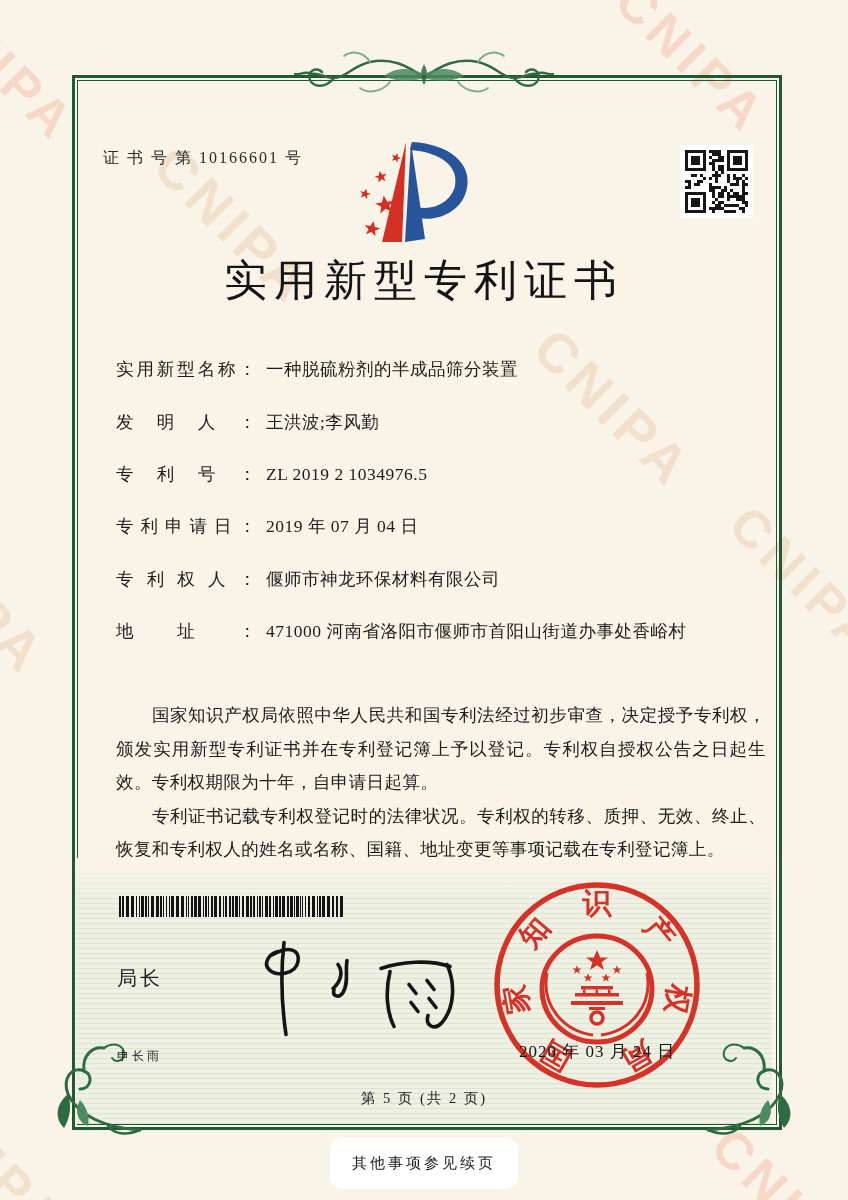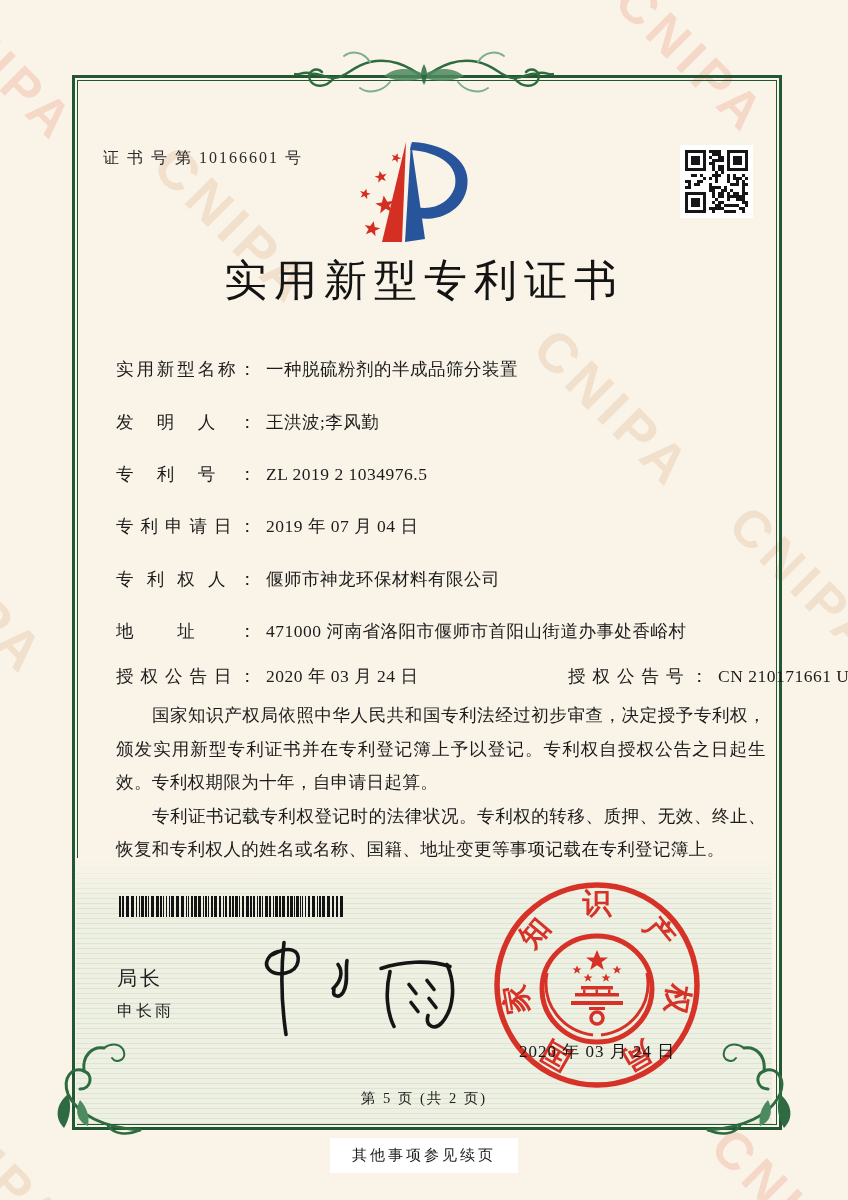--- a/index.html
+++ b/index.html
@@ -58,41 +58,41 @@
     font-size:17.5px; line-height:1.92; text-align:justify; letter-spacing:0.4px;
   }
   .body-text p{ margin:0; text-indent:2.05em; }
   
   .barcode{ position:absolute; left:119px; top:896px; }
   .bureau-title{
     position:absolute; left:117px; top:965px; font-family:"Liberation Sans",sans-serif;
     font-size:20px; letter-spacing:3px; color:#222;
   }
   .bureau-name{
-    position:absolute; left:117px; top:1001px; font-family:Liberation Sans, sans-serif;
-    font-size:16px; letter-spacing:3px; color:#222;
+    position:absolute; left:117px; top:1048px; font-family:Liberation Sans, sans-serif;
+    font-size:12px; letter-spacing:3px; color:#222;
   }
   .signature{ position:absolute; left:243px; top:936px; }
   .seal{ position:absolute; left:489px; top:877px; width:216px; height:216px; opacity:0.95; }
   .seal text{
     font-size:29px; font-weight:bold; fill:var(--seal-red,#d6281e);
     text-anchor:middle; font-family:"Liberation Serif",serif;
   }
   .seal-date{
     position:absolute; left:489px; top:1040px; width:216px; text-align:center;
     font-size:17px; letter-spacing:1px; color:#161616; white-space:nowrap;
   }
   .page-info{
     position:absolute; left:72px; top:1089px; width:704px; text-align:center;
     font-size:14.5px; letter-spacing:2px; color:#222;
   }
   .note-box{
     position:absolute; left:50%; transform:translateX(-50%); top:1138px;
-    background:#ffffff; padding:8px 22px; font-size:15px; letter-spacing:3px;
-    color:#1c1c1c; white-space:nowrap;
+    background:#ffffff; padding:16px 22px; font-size:15px; letter-spacing:3px;
+    color:#1c1c1c; white-space:nowrap;border-radius:12px;
   }
 </style>
 </head>
 <body>
 
 <div class="page">
 
   <span class="wm pink" style="left:-45px; top:-22px;">CNIPA</span>
   <span class="wm pink" style="left:646px; top:-30px;">CNIPA</span>
   <span class="wm" style="left:186px; top:133px; font-size:55px;">CNIPA</span>
@@ -313,26 +313,20 @@
   <div class="field-row" style="top:514px">
     <span class="flabel">专利申请日：</span><span class="fvalue">2019 年 07 月 04 日</span>
   </div>
   <div class="field-row" style="top:567px">
     <span class="flabel">专利权人：</span><span class="fvalue">偃师市神龙环保材料有限公司</span>
   </div>
   <div class="field-row" style="top:619px">
     <span class="flabel">地址：</span><span class="fvalue">471000 河南省洛阳市偃师市首阳山街道办事处香峪村</span>
   </div>
 
-  <div class="field-row" style="top:664px; width:650px;">
-    <span class="flabel">授权公告日：</span><span class="fvalue">2020 年 03 月 24 日</span>
-    <span class="grant-right">
-      <span class="flabel">授权公告号：</span><span class="fvalue">CN 210171661 U</span>
-    </span>
-  </div>
 
   <div class="body-text">
     <p>国家知识产权局依照中华人民共和国专利法经过初步审查，决定授予专利权，颁发实用新型专利证书并在专利登记簿上予以登记。专利权自授权公告之日起生效。专利权期限为十年，自申请日起算。</p>
     <p>专利证书记载专利权登记时的法律状况。专利权的转移、质押、无效、终止、恢复和专利权人的姓名或名称、国籍、地址变更等事项记载在专利登记簿上。</p>
   </div>
 
   <svg class="barcode" id="barcode" width="226" height="21" viewBox="0 0 226 21" fill="#131313">
       <rect x="0" y="0" width="2" height="21"></rect>
       <rect x="3" y="0" width="2" height="21"></rect>
       <rect x="7" y="0" width="3" height="21"></rect>

